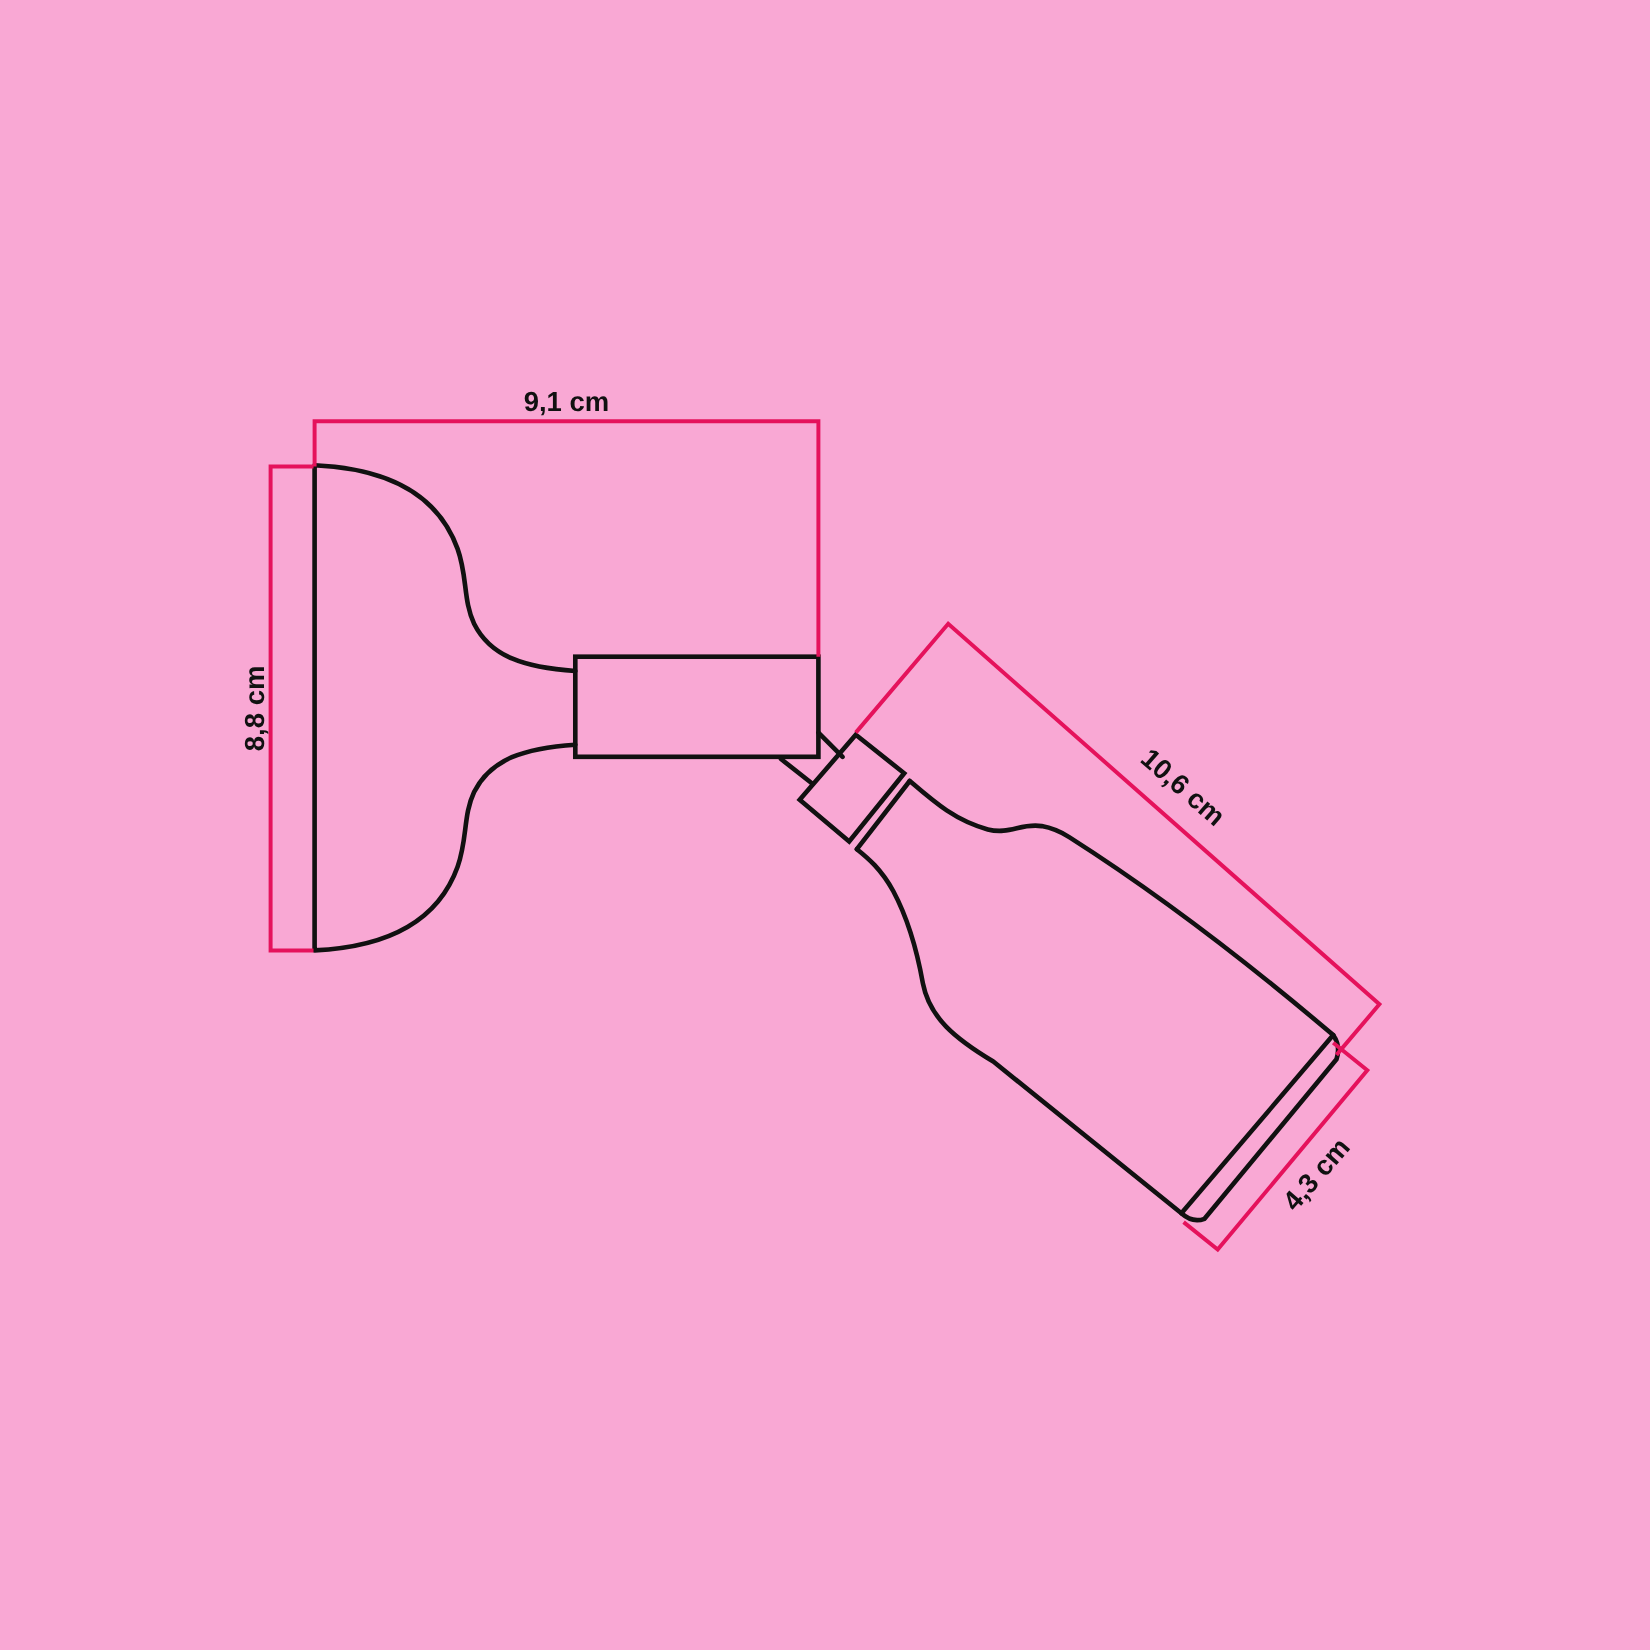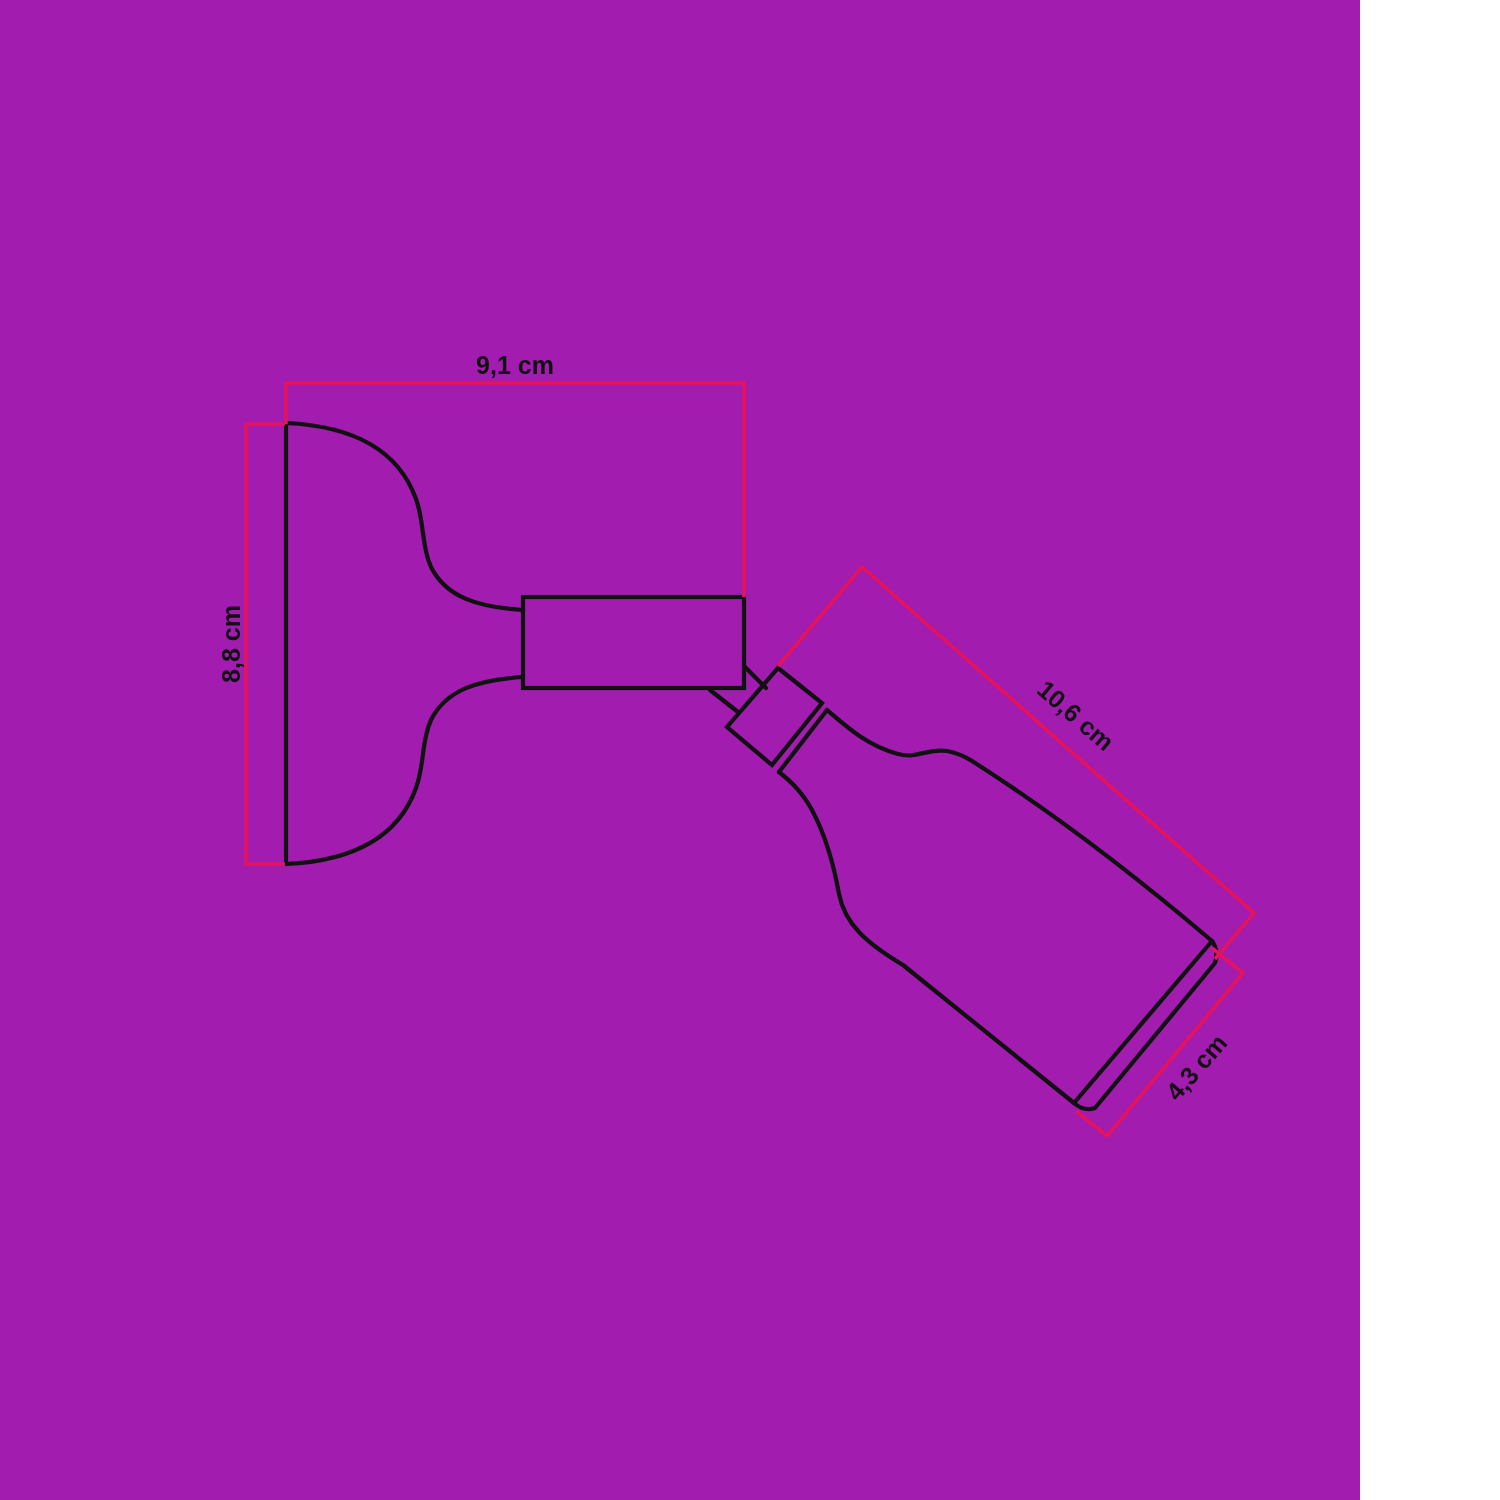--- a/index.html
+++ b/index.html
@@ -5,23 +5,23 @@
   html, body {
     margin: 0;
     padding: 0;
     background: #ffffff;
     width: 1500px;
     height: 1500px;
     font-family: "Liberation Sans", sans-serif;
   }
   .stage {
     position: relative;
-    width: 1360px;
+    width: 1500px;
     height: 1500px;
-    background: #a21caf;
+    background: #f9a8d4;
     overflow: hidden;
     text-decoration: underline;
   }
   svg { display: block; }
   .outline {
     fill: none;
     stroke: #111111;
     stroke-width: 4.2;
     stroke-linecap: round;
     stroke-linejoin: round;

